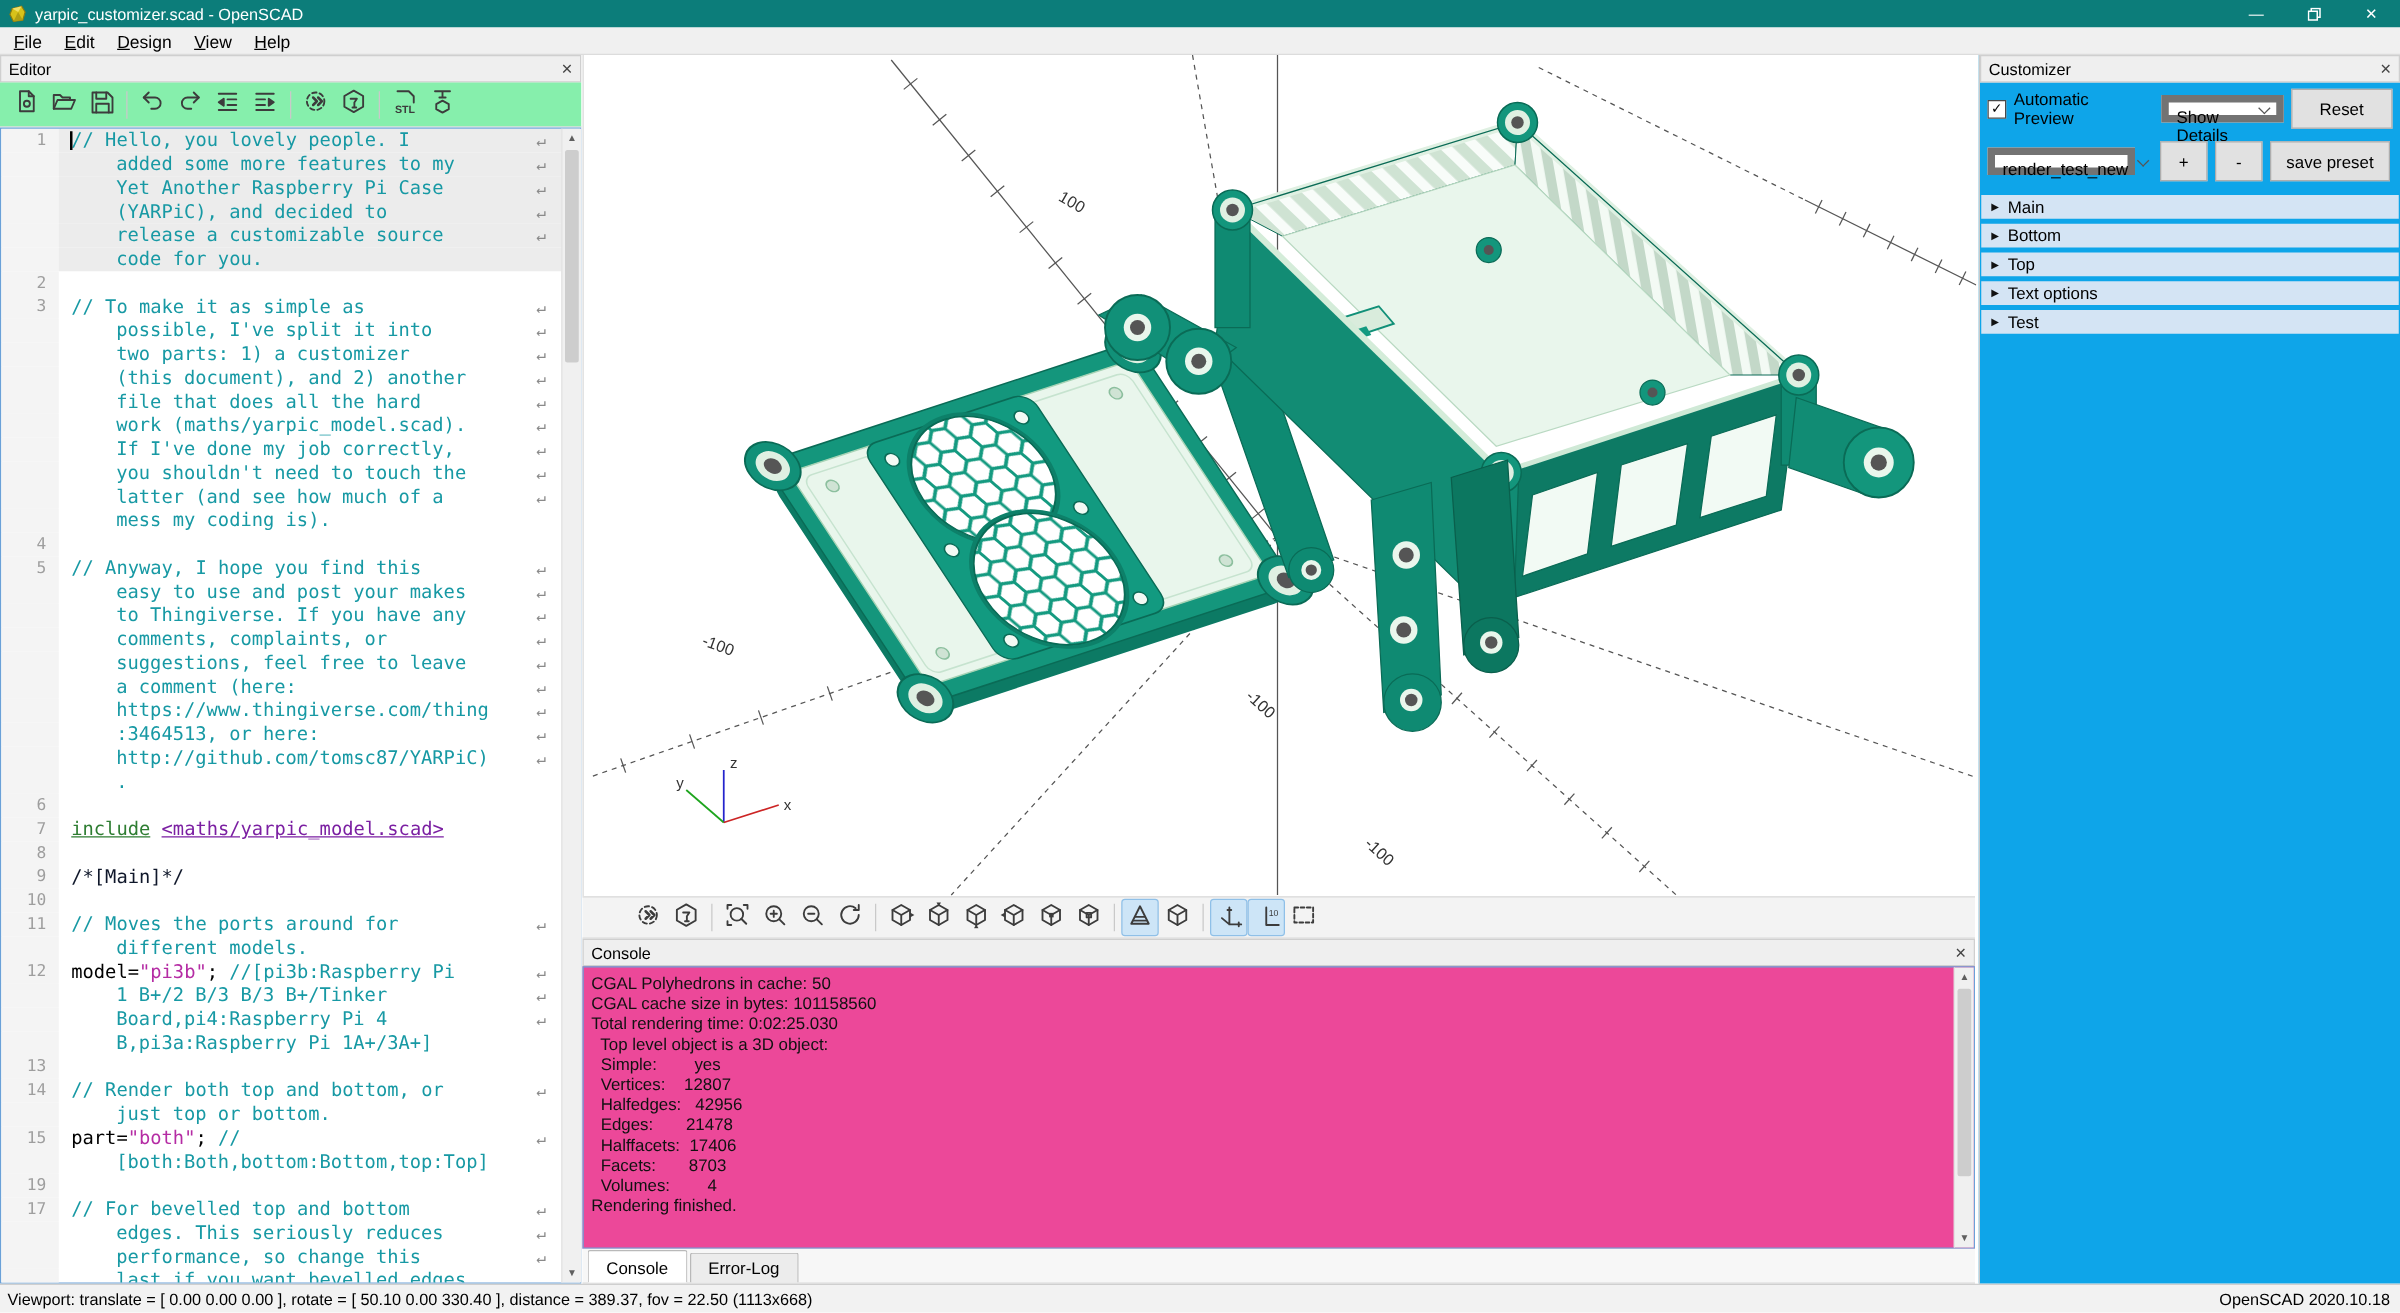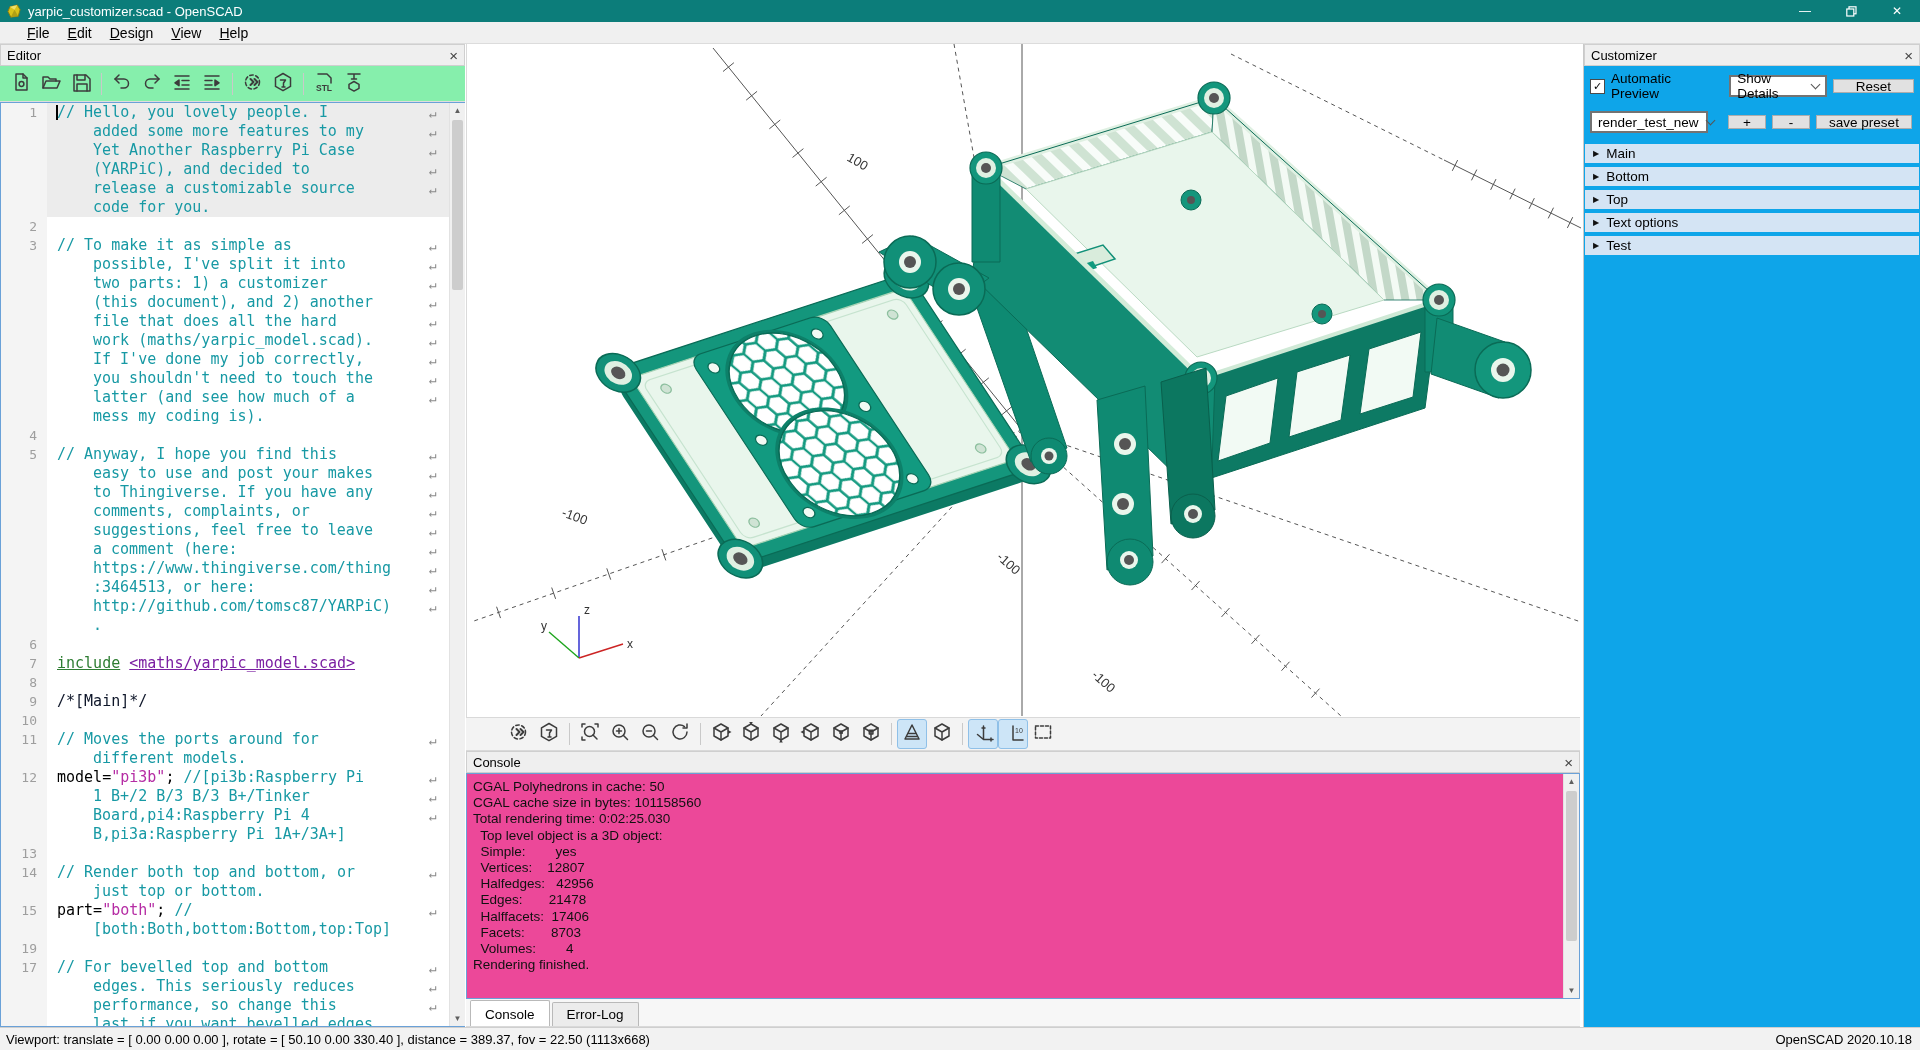--- a/index.html
+++ b/index.html
@@ -7,21 +7,21 @@
        font-family:"Liberation Sans",sans-serif;color:#000;-webkit-font-smoothing:antialiased}
   .abs{position:absolute}
   
   #titlebar{left:0;top:0;width:1920px;height:22px;background:#0c7d7a;display:flex;align-items:center}
   #titlebar .ttl{color:#fff;font-size:13px;margin-left:6px}
   #app-icon{width:15px;height:15px;margin-left:7px}
   .wbtns{margin-left:auto;display:flex;height:22px}
   .wbtn{width:46px;height:22px;display:flex;align-items:center;justify-content:center;color:#fff;font-size:12px}
   
   #menubar{left:0;top:22px;width:1920px;height:22px;background:#f0f0f0;border-bottom:1px solid #dcdcdc;
-           display:flex;align-items:center;padding-left:18px;box-sizing:border-box}
+           display:flex;align-items:center;padding-left:2px;box-sizing:border-box}
   .menu-item{display:inline-block;padding:2px 9px;font-size:14px}
   .menu-item::first-letter{text-decoration:underline}
   
   .phead{height:22px;background:#efefef;border:1px solid #cfcfcf;box-sizing:border-box;display:flex;
          align-items:center;font-size:13px;padding:0 6px}
   .phead .x{margin-left:auto;font-size:15px;color:#444;line-height:1}
   
   #editor{left:0;top:44px;width:465px;height:983px}
   #etoolbar{left:0;top:66px;width:465px;height:36px;background:#86efac;border-bottom:1px solid #dedede;
             display:flex;align-items:center;padding-left:6px;box-sizing:border-box}
@@ -61,25 +61,25 @@
          padding-left:4px;box-sizing:border-box;border-bottom:1px solid #d9d9d9}
   .tab{font-size:13.5px;padding:4px 14px;border:1px solid #b9b9b9;border-bottom:none;margin-right:2px;
        background:#ececec;border-radius:2px 2px 0 0}
   .tab.active{background:#fff;font-weight:normal;padding-top:6px}
   
   #customizer{left:1583px;top:44px;width:337px;height:983px;border-left:1px solid #c9c9c9;background:#0ea5e9;box-sizing:border-box}
   #cust-row1,#cust-row2{display:flex;align-items:center;padding:5px 6px;gap:6px}
   .cbox{width:13px;height:13px;border:1px solid #4a4a4a;background:#fff;font-size:11px;line-height:12px;
         text-align:center;flex:none}
   .lbl{font-size:13.5px}
-  .combo{background:#fff;border:2px solid #737373;height:22px;display:flex;align-items:center;
+  .combo{background:#fff;border:6px solid #737373;height:22px;display:flex;
          font-size:13.5px;padding:4px 6px;box-sizing:border-box;justify-content:space-between}
   .chev{width:6px;height:6px;border-right:1.5px solid #555;border-bottom:1.5px solid #555;
         transform:rotate(45deg);margin-left:8px;margin-top:-3px;flex:none}
-  .btn{background:#e1e1e1;border:1px solid #adadad;height:14px;font-size:13.5px;display:flex;
+  .btn{background:#e1e1e1;border:1px solid #adadad;height:32px;font-size:13.5px;display:flex;
        align-items:center;justify-content:center;box-sizing:border-box}
   .section{height:19px;background:#d4e4f4;margin:0 1px 4px 1px;display:flex;align-items:center;
            padding-left:8px;font-size:13.5px}
   .section .tri{font-size:8px;margin-right:7px;color:#111}
   
   #statusbar{left:0;top:1027px;width:1920px;height:23px;background:#f2f2f2;border-top:1px solid #cfcfcf;
              box-sizing:border-box;display:flex;align-items:center;font-size:13px}
   #statusbar .l{margin-left:6px}
   #statusbar .r{margin-left:auto;margin-right:8px}
   svg text{font-family:"Liberation Sans",sans-serif}

